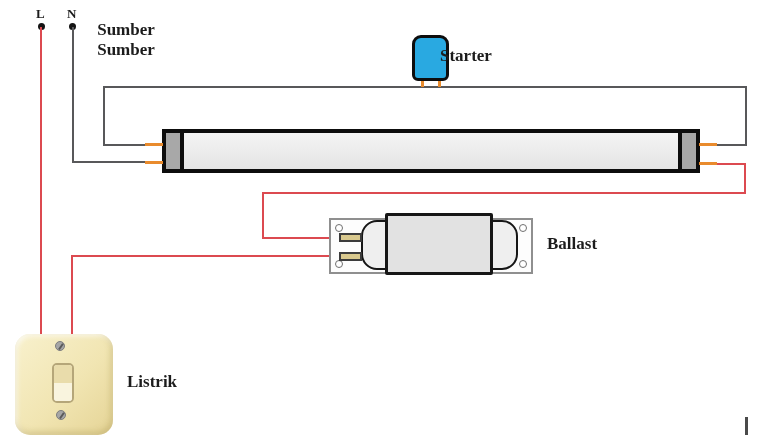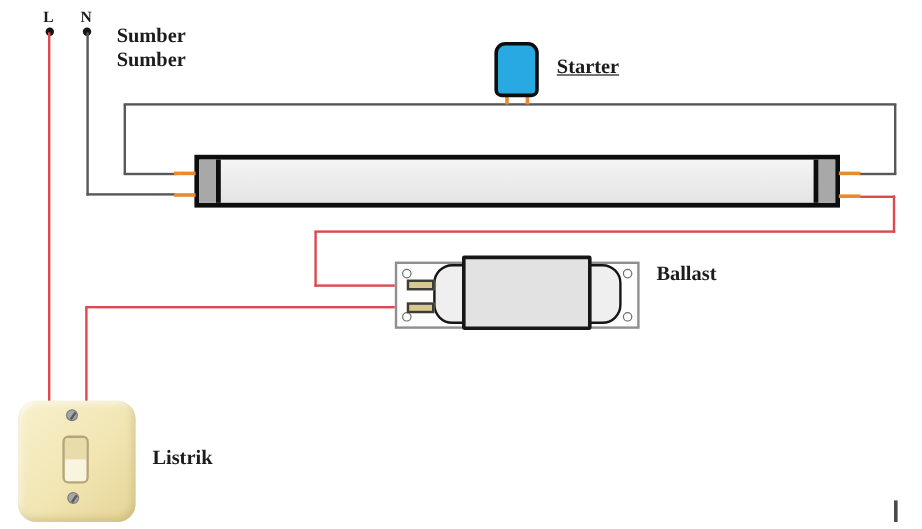--- a/index.html
+++ b/index.html
@@ -120,33 +120,33 @@
     <div class="capline right"></div>
   </div>
   <div class="pin" style="left:145px;top:143px;width:18px;height:3px;"></div>
   <div class="pin" style="left:145px;top:161px;width:18px;height:3px;"></div>
   <div class="pin" style="left:699px;top:143px;width:18px;height:3px;"></div>
   <div class="pin" style="left:699px;top:162px;width:18px;height:3px;"></div>
 
   <div class="pin" style="left:421px;top:78px;width:3px;height:9px;"></div>
   <div class="pin" style="left:438px;top:78px;width:3px;height:9px;"></div>
   <div class="starter"></div>
-  <span class="lbl" style="left:464px;top:46px;text-decoration:underline;">Starter</span>
+  <span class="lbl" style="left:440px;top:46px;">Starter</span>
 
   <div class="ballast-plate">
     <div class="hole tl"></div>
     <div class="hole tr"></div>
     <div class="hole bl"></div>
     <div class="hole br"></div>
   </div>
   <div class="ballast-capsule"></div>
   <div class="ballast-core"></div>
   <div class="ballast-pin" style="left:339px;top:233px;"></div>
   <div class="ballast-pin" style="left:339px;top:252px;"></div>
-  <span class="lbl" style="left:547px;top:218px;">Ballast</span>
+  <span class="lbl" style="left:547px;top:234px;">Ballast</span>
 
   <div class="switch-plate">
     <div class="screw" style="left:40px;top:7px;">
       <div class="slot"></div>
     </div>
     <div class="screw" style="left:41px;top:76px;">
       <div class="slot"></div>
     </div>
     <div class="rocker">
       <div class="half-top"></div>

